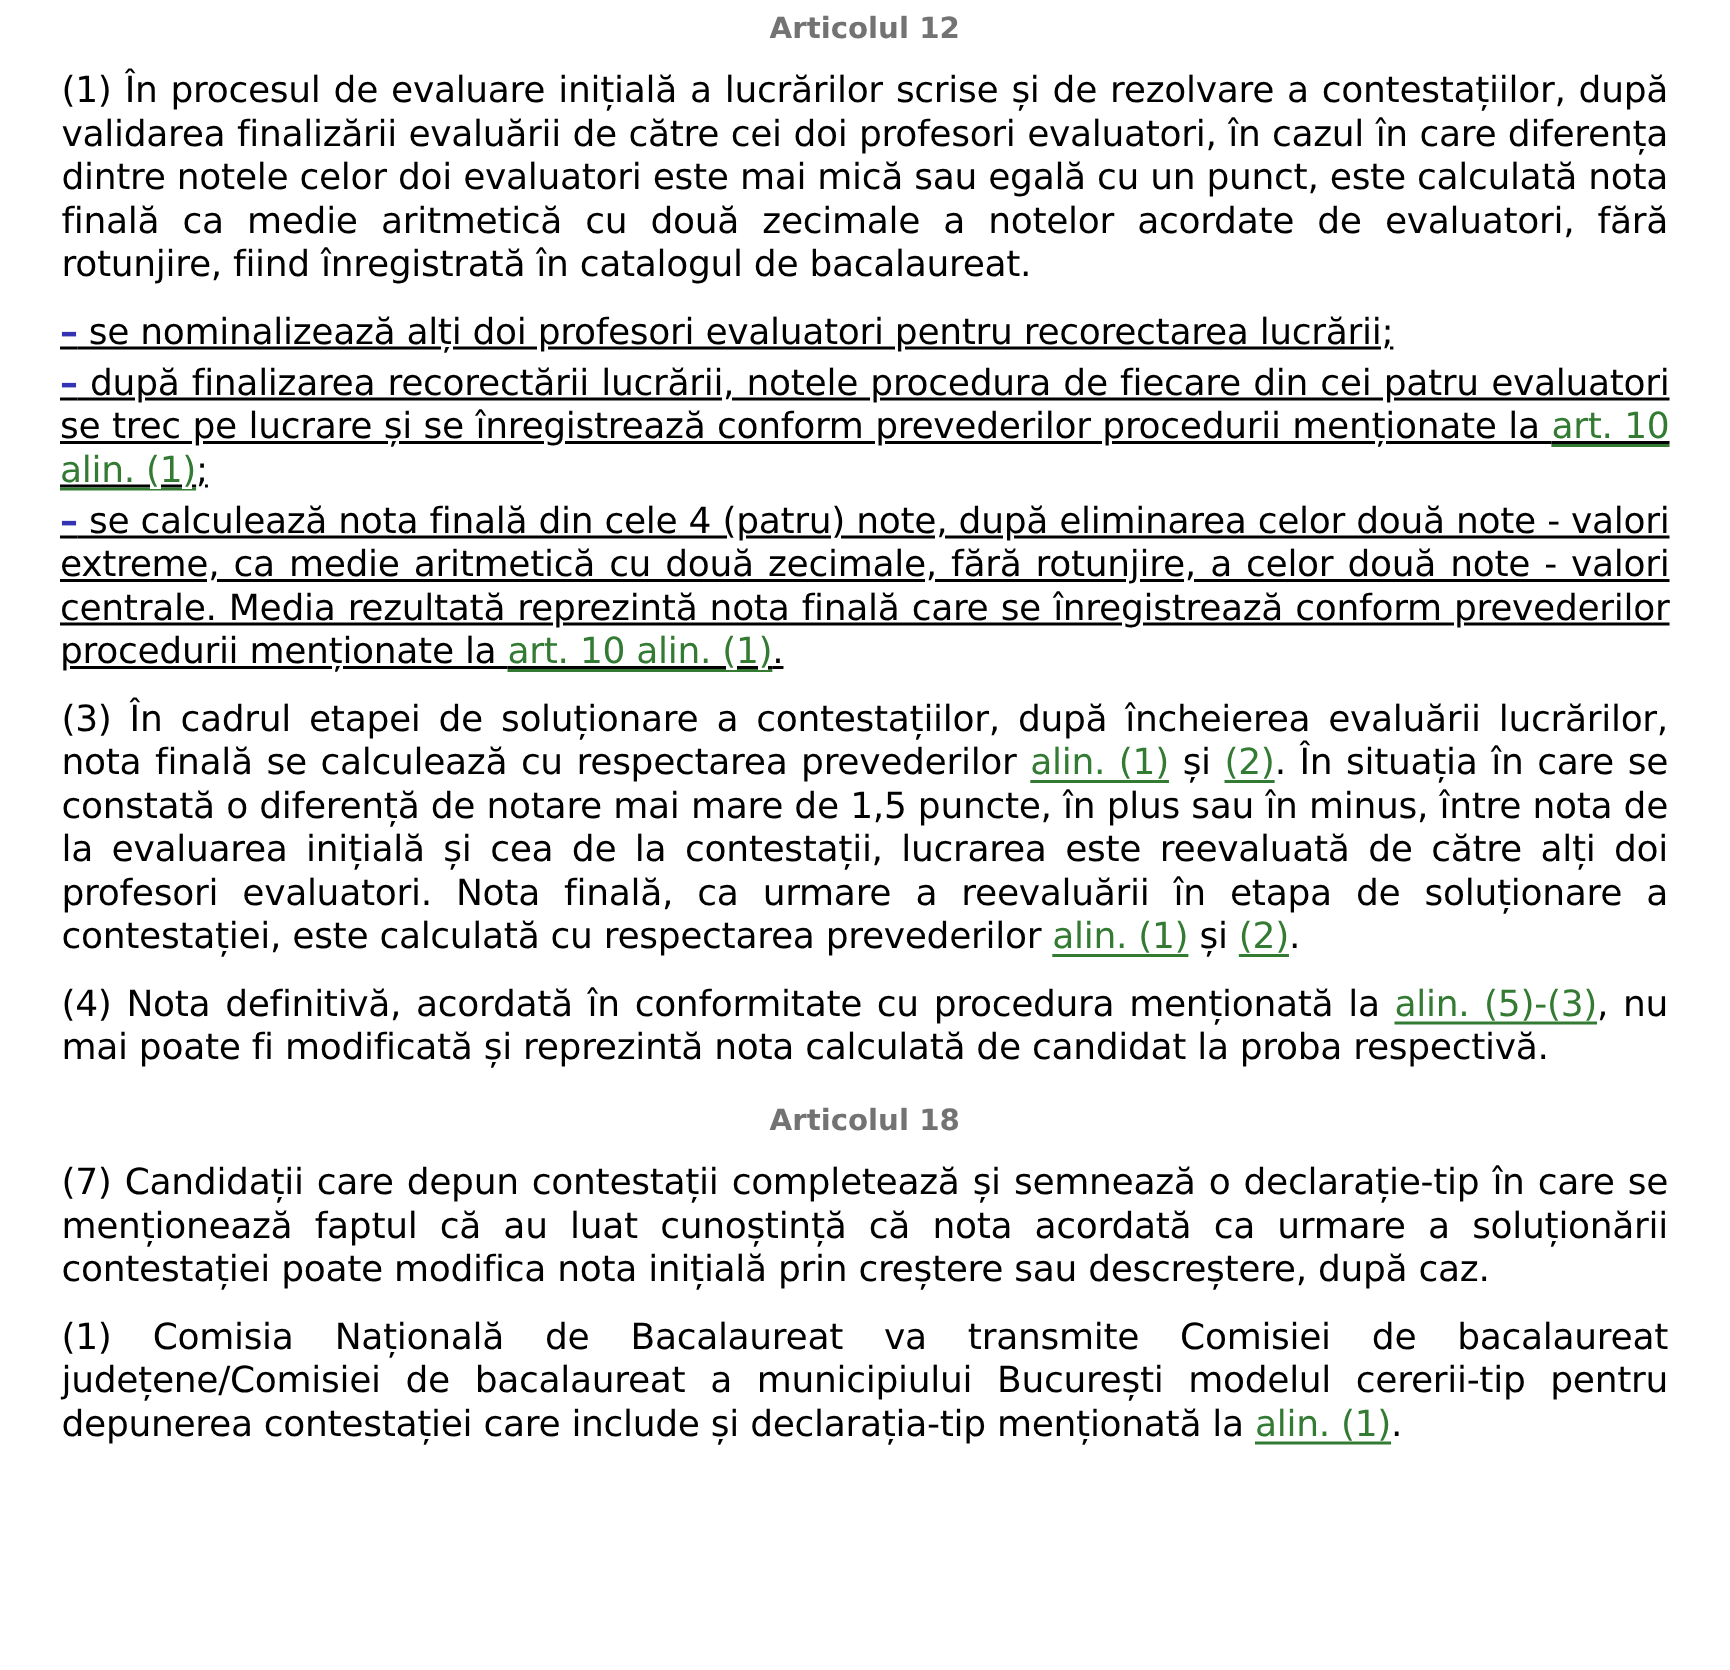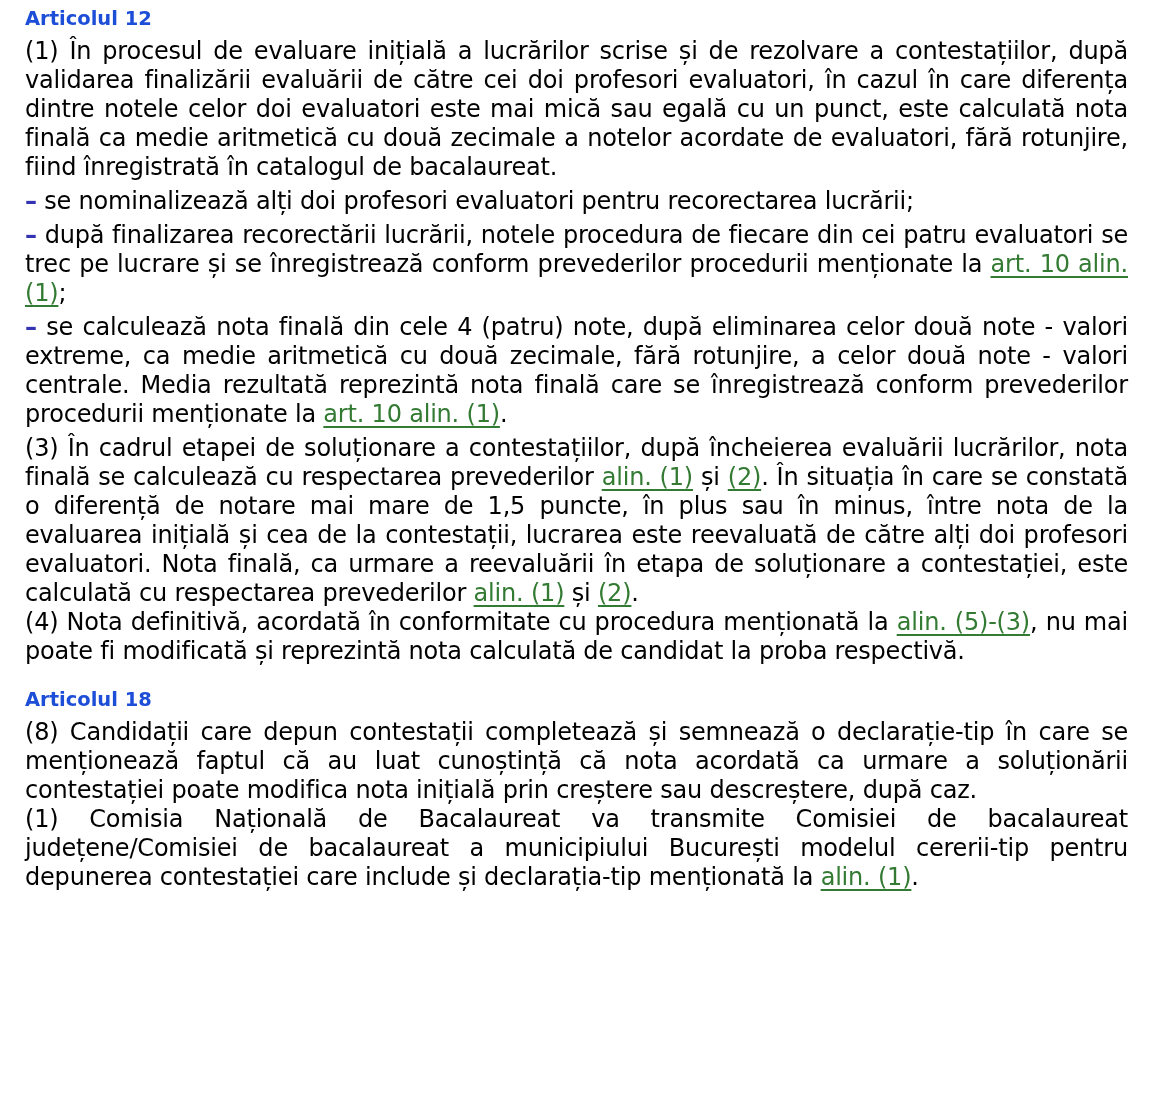--- a/index.html
+++ b/index.html
@@ -19,35 +19,36 @@
     font-family: "DejaVu Sans", "Liberation Sans", sans-serif;
     font-size: 24px;
     line-height: 29px;
     color: #000000;
     text-align: justify;
     letter-spacing: -0.2px;
   }
   h2.article-title {
     font-size: 19.5px;
     line-height: 23px;
-    color: #1d4ed8;
+    color: #737373;
     font-weight: bold;
     margin: 0 0 7px 0;
-    text-align: left;
+    text-align: center;
     letter-spacing: 0;
   }
   section.article + section.article h2.article-title {
     margin-top: 22px;
   }
   p.para {
-    margin: 0;
+    margin: 16px;
     padding: 0;
   }
   p.para.bullet {
-    margin: 5px 0;
+    margin: 5px 15px;
+    text-decoration: underline;
   }
   .dash {
     color: #3333B3;
     font-weight: bold;
   }
   a.ref {
     color: #337A33;
     text-decoration: underline;
     text-decoration-thickness: 2px;
     text-underline-offset: 4px;
@@ -72,18 +73,18 @@
     <p class="para bullet"><span class="dash">–</span><span> se calculează nota finală din cele 4 (patru) note, după eliminarea celor două note - valori extreme, ca medie aritmetică cu două zecimale, fără rotunjire, a celor două note - valori centrale. Media rezultată reprezintă nota finală care se înregistrează conform prevederilor procedurii menționate la </span><a class="ref">art. 10 alin. (1)</a><span>.</span></p>
 
     <p class="para"><span>(3) În cadrul etapei de soluționare a contestațiilor, după încheierea evaluării lucrărilor, nota finală se calculează cu respectarea prevederilor </span><a class="ref">alin. (1)</a><span> și </span><a class="ref">(2)</a><span>. În situația în care se constată o diferență de notare mai mare de 1,5 puncte, în plus sau în minus, între nota de la evaluarea inițială și cea de la contestații, lucrarea este reevaluată de către alți doi profesori evaluatori. Nota finală, ca urmare a reevaluării în etapa de soluționare a contestației, este calculată cu respectarea prevederilor </span><a class="ref">alin. (1)</a><span> și </span><a class="ref">(2)</a><span>.</span></p>
 
     <p class="para"><span>(4) Nota definitivă, acordată în conformitate cu procedura menționată la </span><a class="ref">alin. (5)-(3)</a><span>, nu mai poate fi modificată și reprezintă nota calculată de candidat la proba respectivă.</span></p>
   </section>
 
   <section class="article">
     <h2 class="article-title">Articolul 18</h2>
 
-    <p class="para"><span>(8) Candidații care depun contestații completează și semnează o declarație-tip în care se menționează faptul că au luat cunoștință că nota acordată ca urmare a soluționării contestației poate modifica nota inițială prin creștere sau descreștere, după caz.</span></p>
+    <p class="para"><span>(7) Candidații care depun contestații completează și semnează o declarație-tip în care se menționează faptul că au luat cunoștință că nota acordată ca urmare a soluționării contestației poate modifica nota inițială prin creștere sau descreștere, după caz.</span></p>
 
     <p class="para"><span>(1) Comisia Națională de Bacalaureat va transmite Comisiei de bacalaureat județene/Comisiei de bacalaureat a municipiului București modelul cererii-tip pentru depunerea contestației care include și declarația-tip menționată la </span><a class="ref">alin. (1)</a><span>.</span></p>
   </section>
 
 </div>
 
 </body></html>

